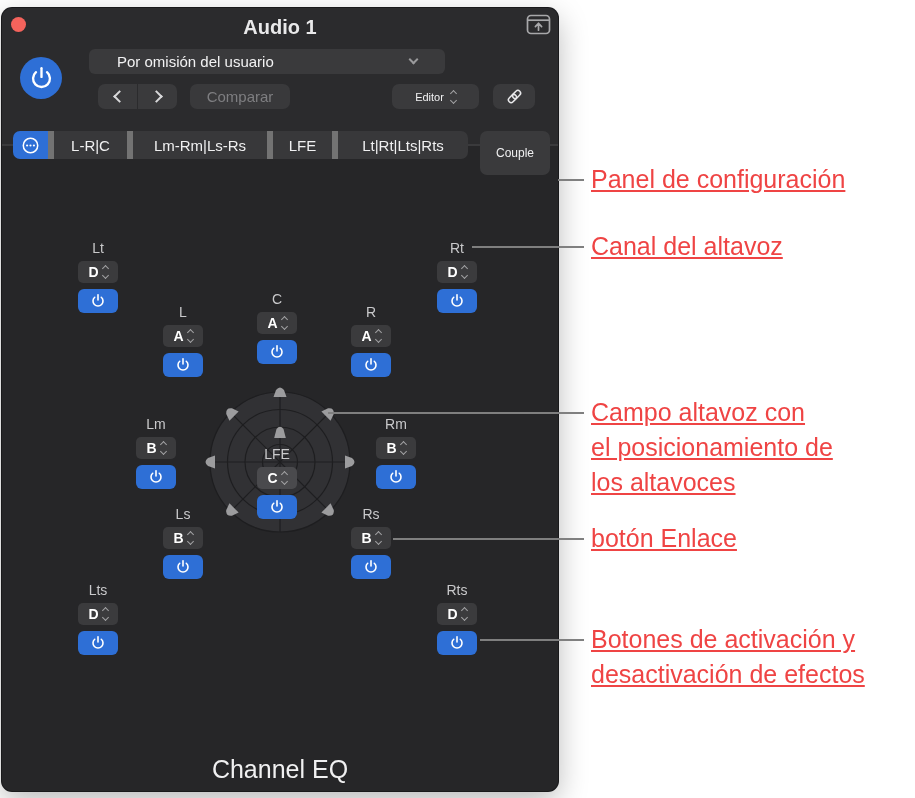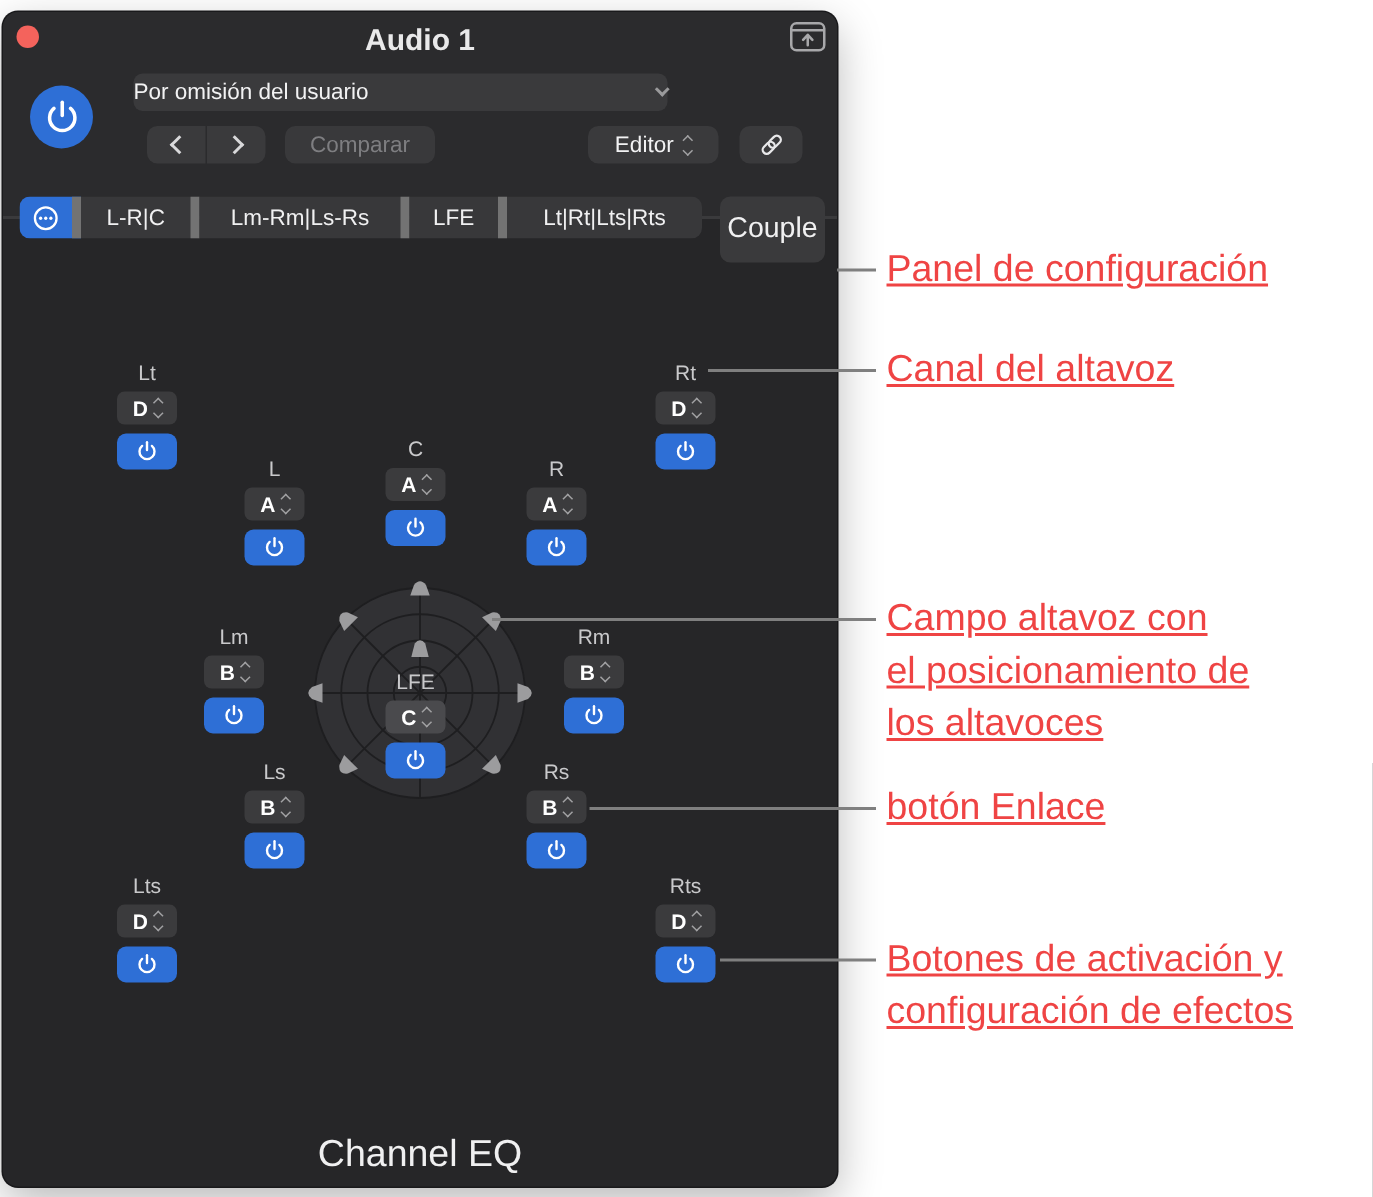--- a/index.html
+++ b/index.html
@@ -18,33 +18,33 @@
   .titlebar-title { position:absolute; left:2px; top:16px; width:556px; text-align:center;
                     color:#e9e9ea; font-size:20px; font-weight:bold; }
   .close-dot { position:absolute; left:11px; top:17px; width:15px; height:15px; border-radius:50%;
                background:#f4635c; border:none; cursor:default; }
   .float-btn { position:absolute; left:526px; top:14px; width:25px; height:21px; background:transparent; border:none; }
 
   
   .big-power { position:absolute; left:20px; top:57px; width:42px; height:42px; border-radius:50%;
                background:#2e6fd6; border:none; display:flex; align-items:center; justify-content:center; }
   .preset { position:absolute; left:89px; top:49px; width:356px; height:25px; background:#3a3a3c;
-            border:none; border-radius:6px; display:flex; align-items:center; padding:0 0;
+            border:none; border-radius:6px; display:flex; align-items:center; padding:0 28px;
             color:#f2f2f3; font-size:15px; }
   .preset .grow { flex:1; text-align:left; }
   .navgrp { position:absolute; left:98px; top:84px; display:flex; gap:1px; }
   .navgrp button { width:39px; height:25px; background:#3a3a3c; border:none;
                    display:flex; align-items:center; justify-content:center; }
   .navgrp button:first-child { border-radius:7px 0 0 7px; }
   .navgrp button:last-child  { border-radius:0 7px 7px 0; }
   .compare-btn { position:absolute; left:190px; top:84px; width:100px; height:25px; background:#39393b;
                  border:none; border-radius:7px; color:#7e7e81; font-size:15px; }
   .editor-btn { position:absolute; left:392px; top:84px; width:87px; height:25px; background:#3a3a3c;
                 border:none; border-radius:7px; display:flex; align-items:center; justify-content:center;
-                gap:7px; color:#f2f2f3; font-size:15px; }
+                gap:7px; color:#f2f2f3; font-size:11px; }
   .link-btn { position:absolute; left:493px; top:84px; width:42px; height:25px; background:#3a3a3c;
               border:none; border-radius:7px; display:flex; align-items:center; justify-content:center; }
 
   
   .chv { display:inline-block; border:solid #d8d8da; border-width:2px 2px 0 0; }
   .chv.l { width:9px; height:9px; transform:rotate(-135deg); margin-left:3px; }
   .chv.r { width:9px; height:9px; transform:rotate(45deg); margin-right:3px; }
   .chv.d { width:7px; height:7px; transform:rotate(135deg); border-color:#9a9a9c; margin-top:-4px; }
   .updn { display:inline-flex; flex-direction:column; align-items:center; }
   .updn i { display:block; width:5px; height:5px; border:solid #a2a2a4; border-width:1.6px 1.6px 0 0; }
@@ -53,21 +53,21 @@
 
   
   .seg-tabs { position:absolute; left:13px; top:131px; height:28px; display:flex; border-radius:7px; overflow:hidden; }
   .seg { height:28px; background:#38383a; border:none; color:#f0f0f1; font-size:15px;
          border-right:6px solid #737373; display:flex; align-items:center; justify-content:center; }
   .seg:last-child { border-right:none; }
   .seg.sel { background:#2e6fd6; }
   .seg.w-icon { width:41px; } .seg.w1 { width:79px; } .seg.w2 { width:140px; }
   .seg.w3 { width:65px; } .seg.w4 { width:130px; }
   .couple-btn { position:absolute; left:480px; top:131px; width:70px; height:44px; background:#3a3a3c;
-                border:none; border-radius:7px; color:#f0f0f1; font-size:19px; }
+                border:none; border-radius:7px; color:#f0f0f1; font-size:12px; }
 
   
   .surround-svg { position:absolute; left:190px; top:372px; width:180px; height:180px; }
 
   
   .channel { position:absolute; width:42px; display:flex; flex-direction:column; align-items:center; }
   .ch-label { font-size:14px; color:#c9c9cb; height:14px; line-height:14px; margin-bottom:6px; white-space:nowrap; }
   .ch-dd { width:40px; height:22px; background:#3b3b3d; border:none; border-radius:5px;
            display:flex; align-items:center; justify-content:center; gap:4px; margin-bottom:6px; }
   .ch-dd .ltr { font-size:14px; font-weight:bold; color:#ffffff; }
@@ -433,16 +433,16 @@
   <div class="co-text" id="co-text-3">
     <div>Campo altavoz con</div>
     <div>el posicionamiento de</div>
     <div>los altavoces</div>
   </div>
   <div class="co-text" id="co-text-4">
     <div>botón Enlace</div>
   </div>
   <div class="co-text" id="co-text-5">
     <div>Botones de activación y</div>
-    <div>configuración de efectos</div>
+    <div>desactivación de efectos</div>
   </div>
 
 </div>
 
 </body></html>

